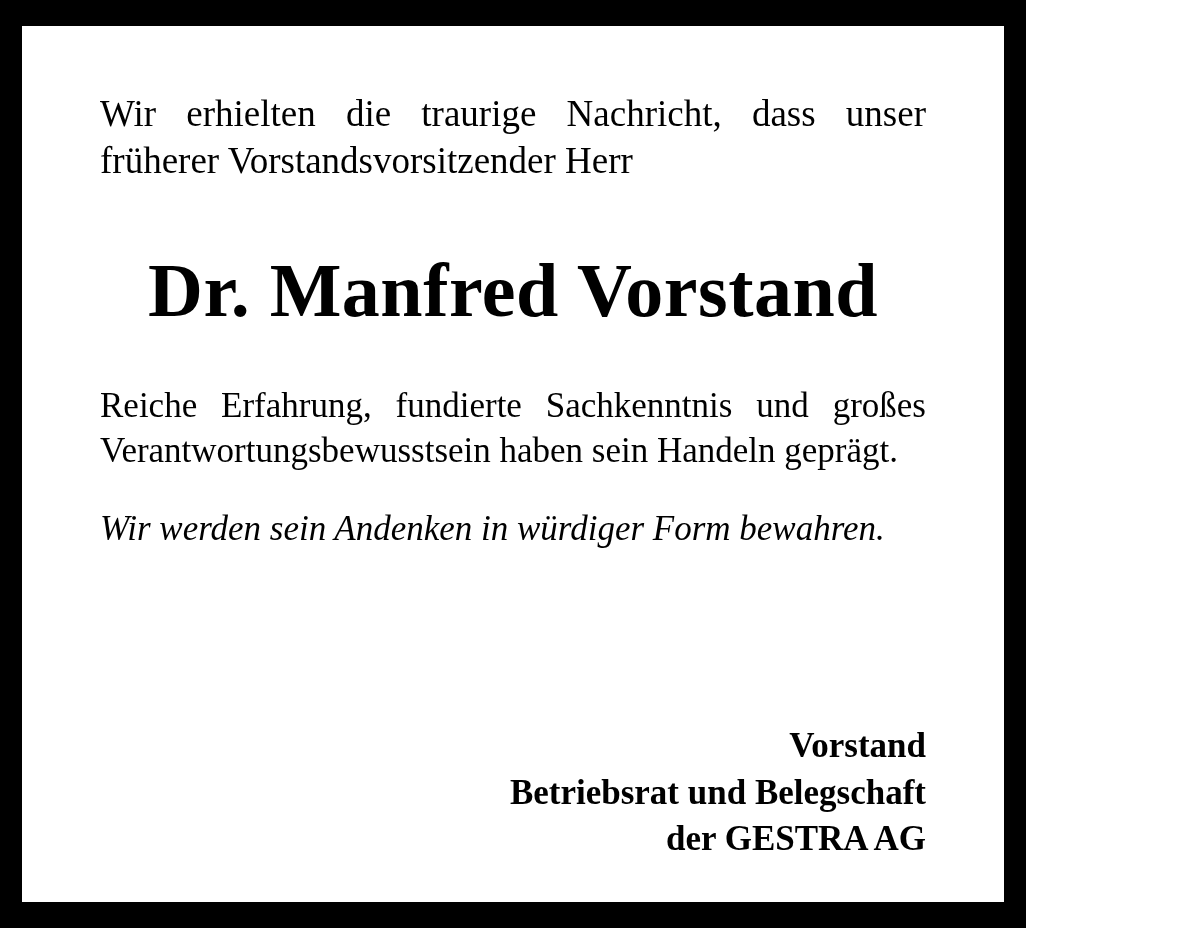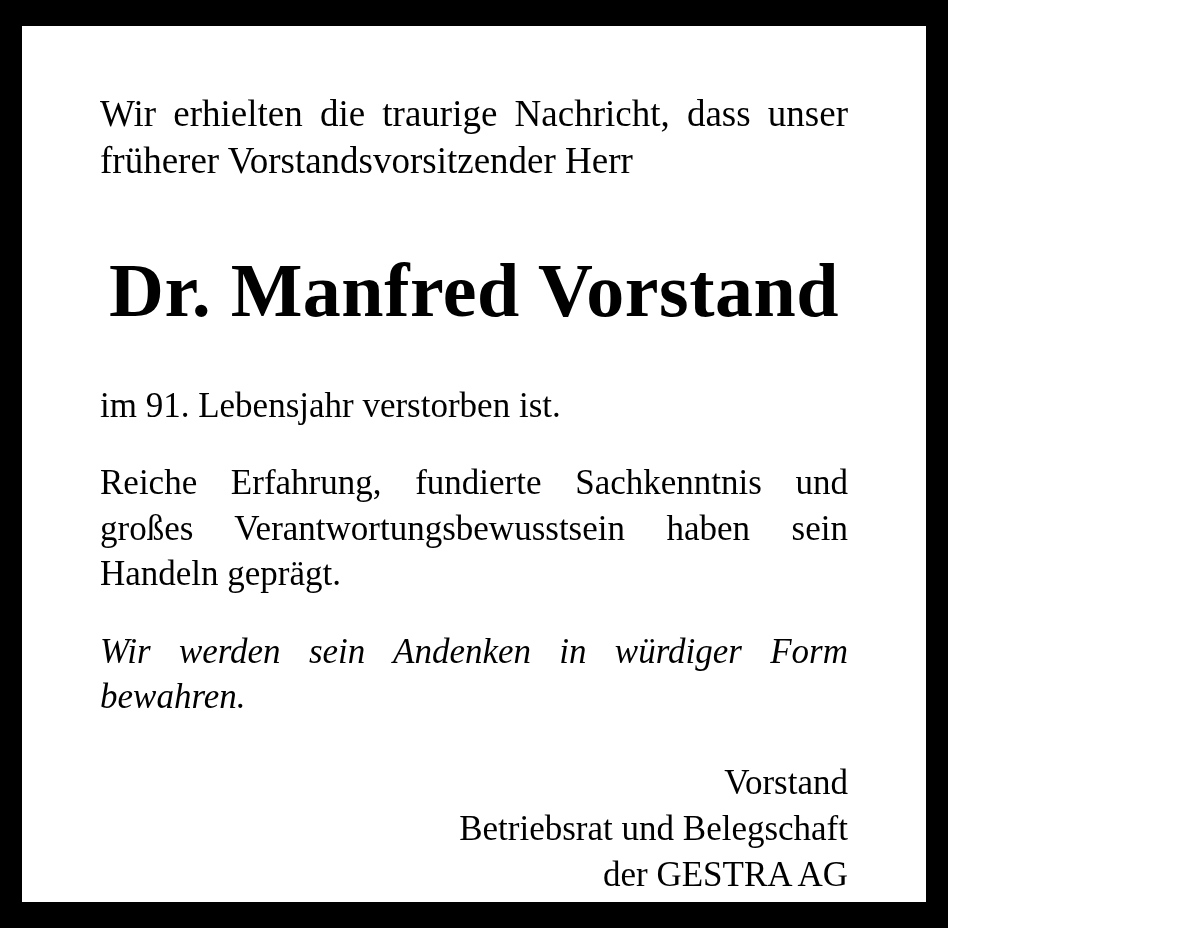--- a/index.html
+++ b/index.html
@@ -8,21 +8,21 @@
     background: #ffffff;
   }
   body {
     width: 1200px;
     height: 928px;
     font-family: "Liberation Serif", serif;
     color: #000000;
   }
   .notice {
     box-sizing: border-box;
-    width: 948px;
+    width: 1026px;
     height: 928px;
     background: #000000;
     padding: 26px 22px 26px 22px;
   }
   .notice-inner {
     box-sizing: border-box;
     width: 100%;
     height: 100%;
     background: #ffffff;
     padding: 64px 78px 40px 78px;
@@ -58,42 +58,40 @@
   .para.last {
     margin-bottom: 0;
     font-style: italic;
   }
   .spacer {
     flex: 1 1 auto;
     min-height: 40px;
   }
   .signature {
     text-align: right;
-    font-weight: normal;
+    font-weight: bold;
     font-size: 35px;
     line-height: 1.32;
-    margin-bottom: 6px;
   }
   .signature div {
     white-space: nowrap;
   }
 </style>
 </head>
 <body>
 
 <div class="notice">
   <div class="notice-inner">
 
     <p class="intro">Wir erhielten die traurige Nachricht, dass unser früherer Vorstandsvorsitzender Herr</p>
 
     <div class="name-block">
       <div class="name">Dr. Manfred Vorstand</div>
     </div>
 
-    <p class="para">im 91. Lebensjahr verstorben ist.</p>
 
     <p class="para">Reiche Erfahrung, fundierte Sachkenntnis und großes Verantwortungsbewusstsein haben sein Handeln geprägt.</p>
 
     <p class="para last">Wir werden sein Andenken in würdiger Form bewahren.</p>
 
     <div class="spacer"></div>
 
     <div class="signature">
       <div>Vorstand</div>
       <div>Betriebsrat und Belegschaft</div>

